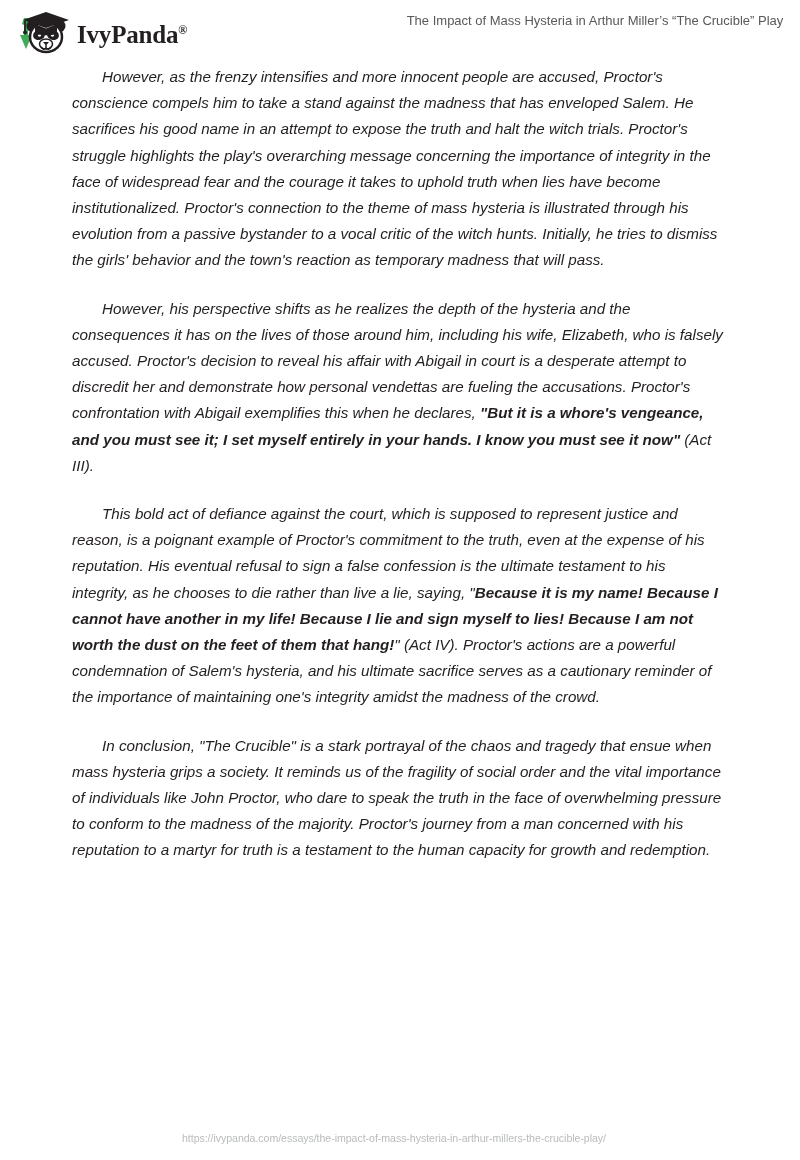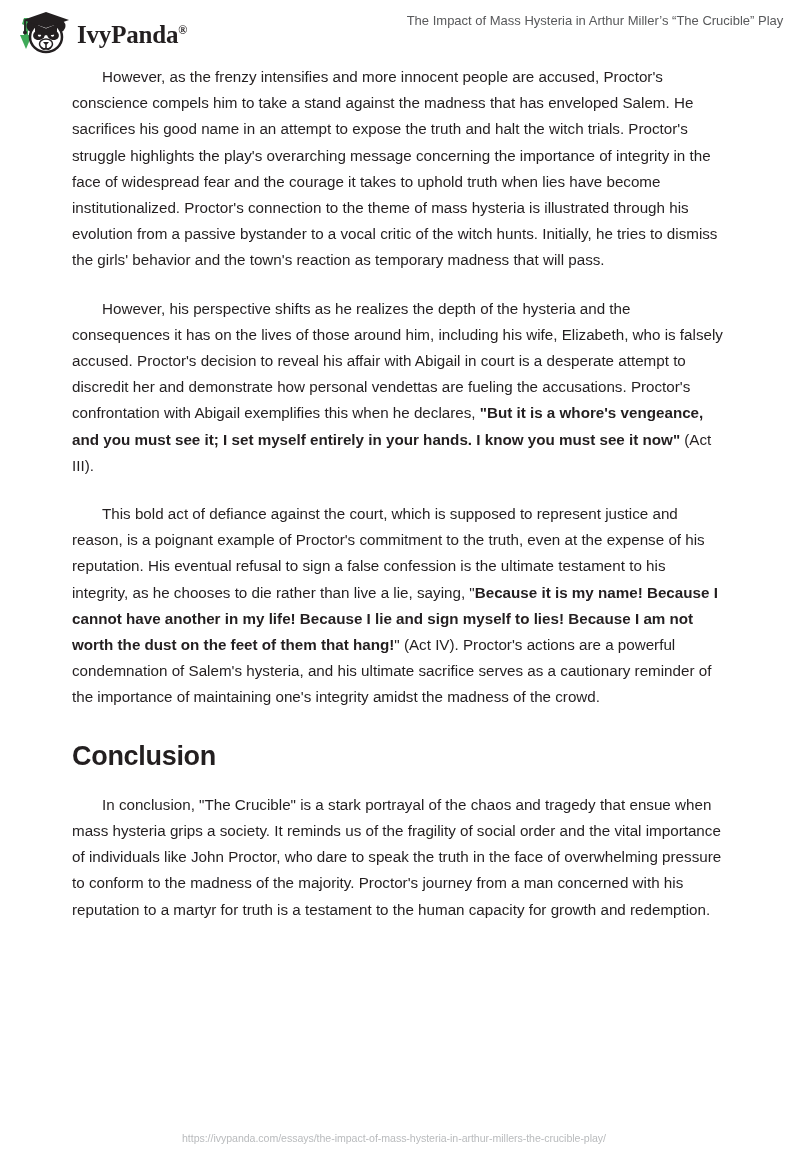--- a/index.html
+++ b/index.html
@@ -67,20 +67,21 @@
     line-height: 1.3;
     white-space: nowrap;
   }
 
   
   .article {
     position: absolute;
     left: 72px;
     top: 64px;
     width: 652px;
+    font-style: italic;
   }
   .article p {
     margin: 0 0 22px 0;
     font-size: 15.2px;
     line-height: 26.2px;
     color: #231f20;
     text-indent: 30px;
     text-align: left;
   }
   .article b,
@@ -163,21 +164,20 @@
   </p>
 
   <p>
     <span>However, his perspective shifts as he realizes the depth of the hysteria and the consequences it has on the lives of those around him, including his wife, Elizabeth, who is falsely accused. Proctor's decision to reveal his affair with Abigail in court is a desperate attempt to discredit her and demonstrate how personal vendettas are fueling the accusations. Proctor's confrontation with Abigail exemplifies this when he declares, </span><b class="bold">"But it is a whore's vengeance, and you must see it; I set myself entirely in your hands. I know you must see it now"</b><span> (Act III).</span>
   </p>
 
   <p>
     <span>This bold act of defiance against the court, which is supposed to represent justice and reason, is a poignant example of Proctor's commitment to the truth, even at the expense of his reputation. His eventual refusal to sign a false confession is the ultimate testament to his integrity, as he chooses to die rather than live a lie, saying, "</span><b class="bold">Because it is my name! Because I cannot have another in my life! Because I lie and sign myself to lies! Because I am not worth the dust on the feet of them that hang!</b><span>" (Act IV). Proctor's actions are a powerful condemnation of Salem's hysteria, and his ultimate sacrifice serves as a cautionary reminder of the importance of maintaining one's integrity amidst the madness of the crowd.</span>
   </p>
 
-  <h2 class="section-heading">Conclusion</h2>
 
   <p>
     <span>In conclusion, "The Crucible" is a stark portrayal of the chaos and tragedy that ensue when mass hysteria grips a society. It reminds us of the fragility of social order and the vital importance of individuals like John Proctor, who dare to speak the truth in the face of overwhelming pressure to conform to the madness of the majority. Proctor's journey from a man concerned with his reputation to a martyr for truth is a testament to the human capacity for growth and redemption.</span>
   </p>
 </div>
 
 <div class="page-footer">
   <span class="footer-url">https://ivypanda.com/essays/the-impact-of-mass-hysteria-in-arthur-millers-the-crucible-play/</span>
 </div>
 

